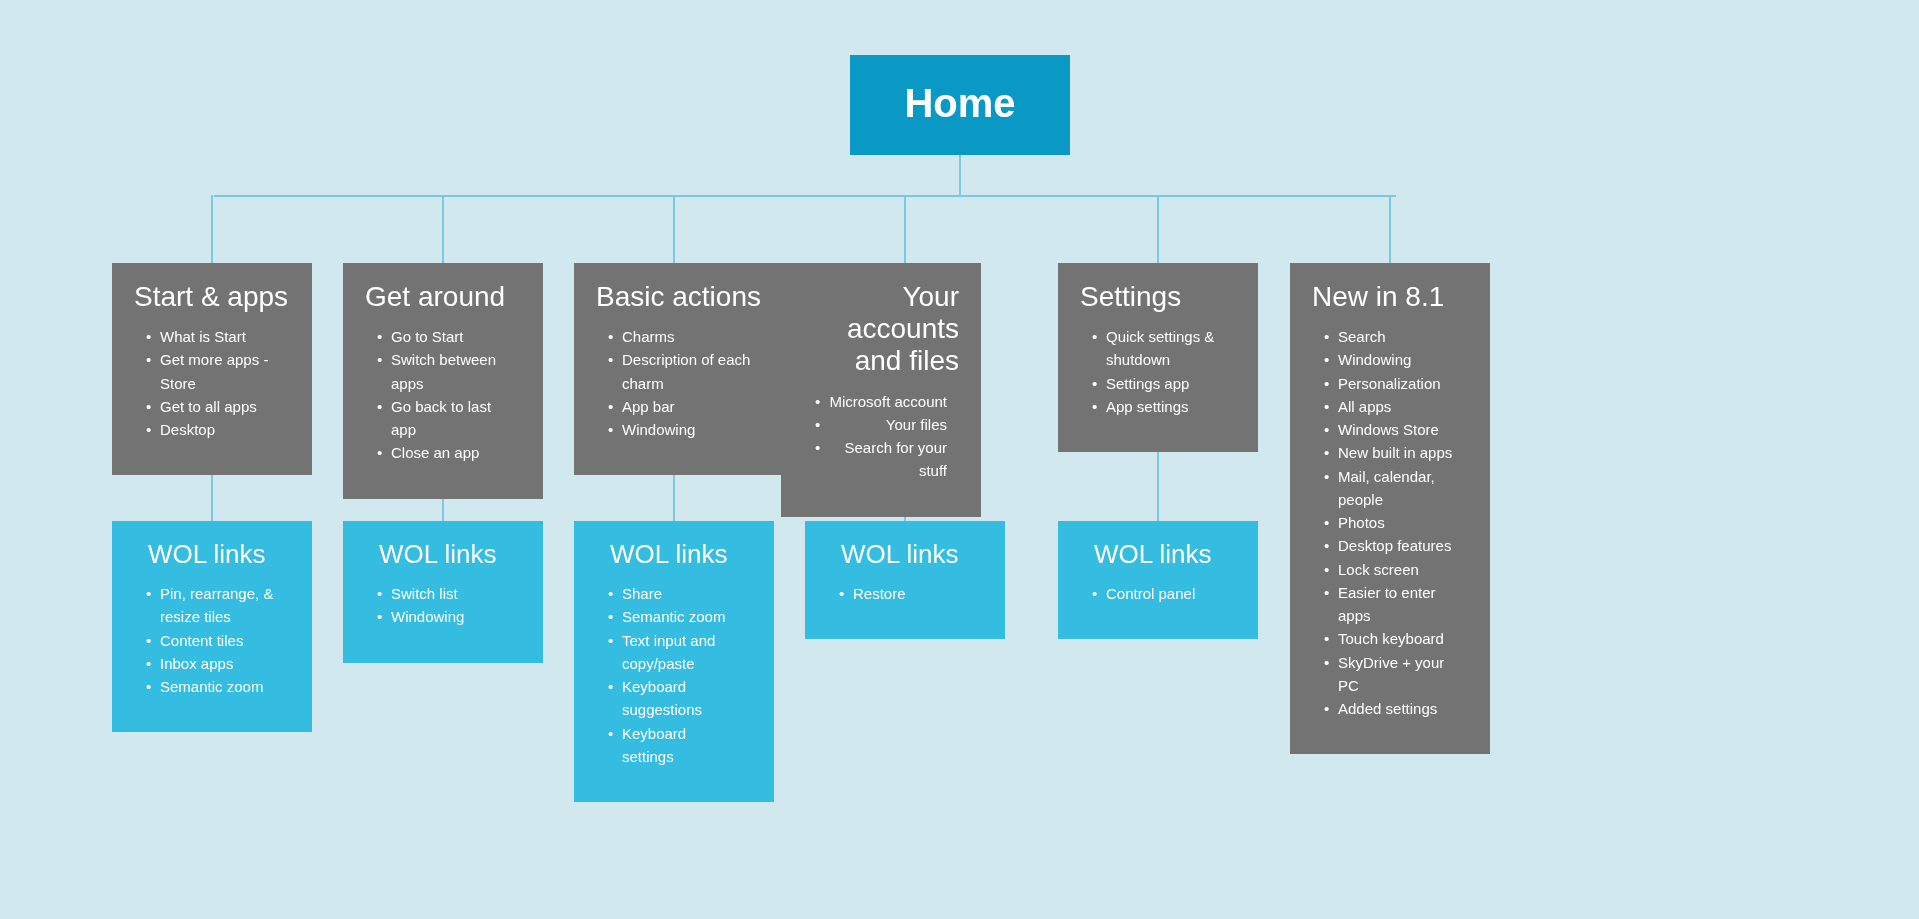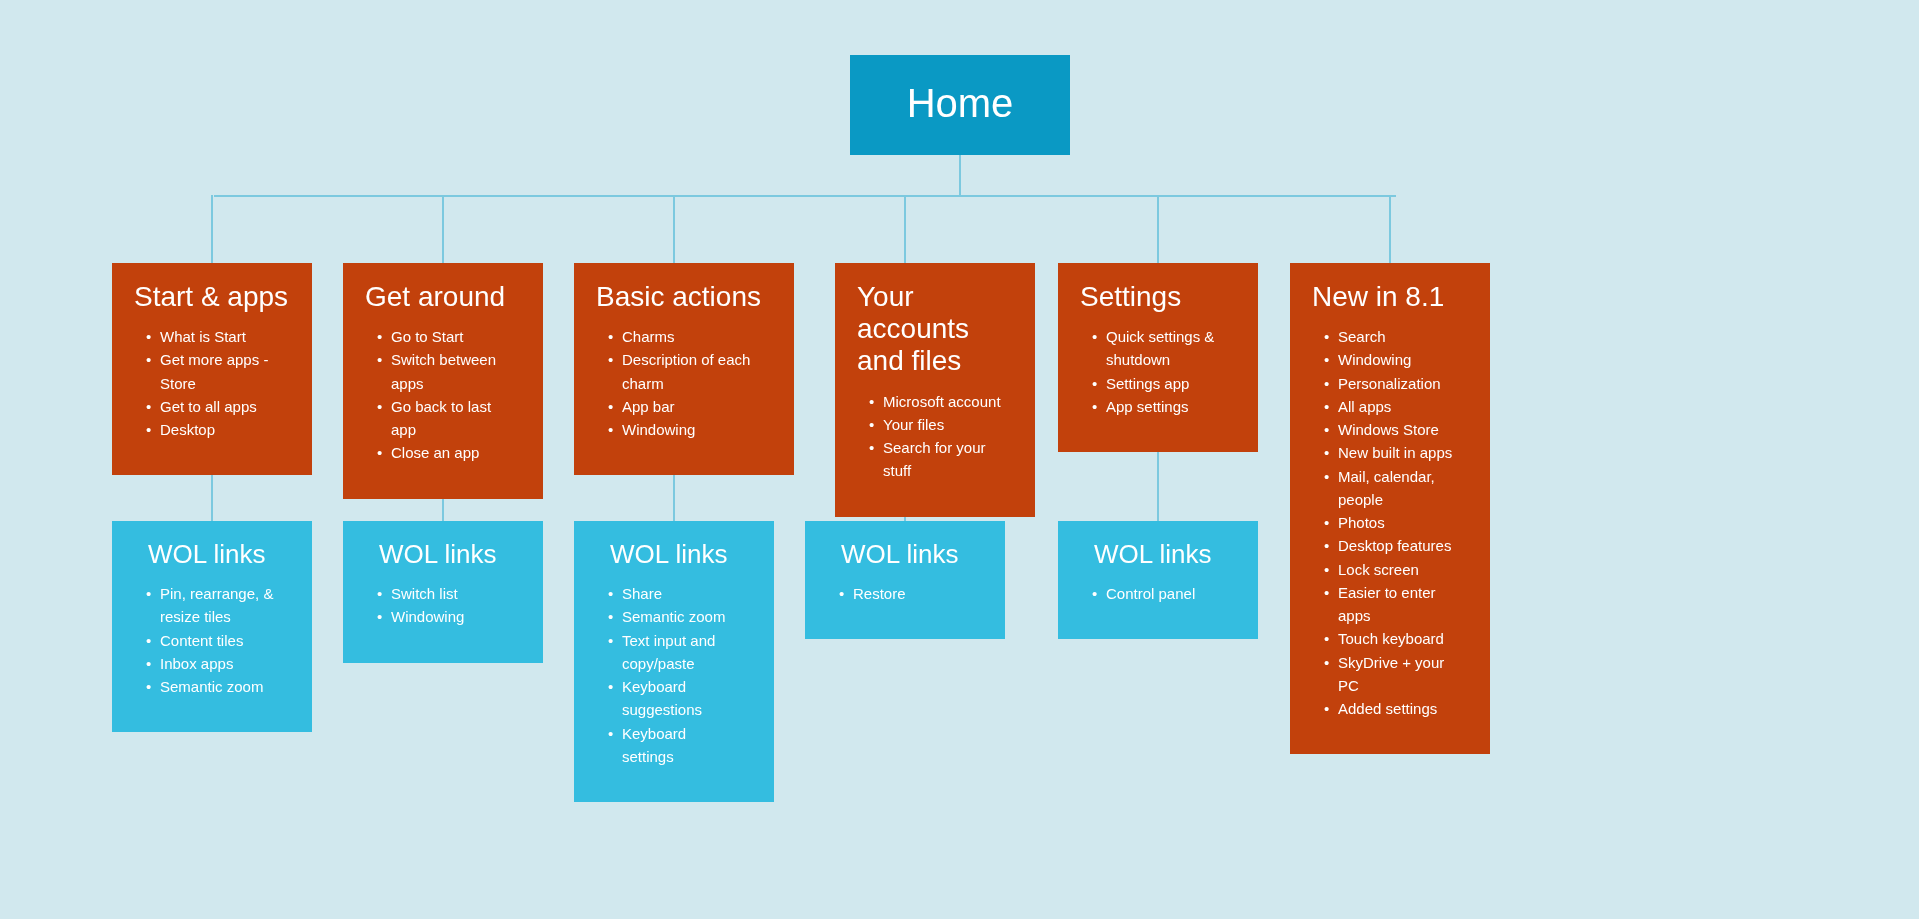--- a/index.html
+++ b/index.html
@@ -1,21 +1,21 @@
 <!DOCTYPE html>
 <html><head>
 <meta charset="utf-8">
 <style>
   html,body{margin:0;padding:0;width:1919px;height:919px;background:#d1e8ee;font-family:"Segoe UI","Segoe UI Light",Arial,sans-serif;color:#fff;overflow:hidden}
   .stage{position:relative;width:1919px;height:919px}
   .node{position:absolute;padding:18px 22px 22px 22px;box-sizing:border-box}
   .root{background:#0a99c4;text-align:center;display:flex;align-items:center;justify-content:center}
-  .cat{background:#c2410c}
+  .cat{background:#737373}
   .wol{background:#34bde0}
-  .title-root{font-size:40px;font-weight:400}
+  .title-root{font-size:40px;font-weight:700}
   .title-cat{font-size:28px;font-weight:300;margin:0 0 12px 0;line-height:1.15}
   .title-wol{font-size:26px;font-weight:300;margin:0 0 10px 14px}
   ul{list-style:none;margin:12px;padding:0}
   li{font-size:15px;font-weight:400;line-height:1.55;padding-left:14px;position:relative}
   li::before{content:"•";position:absolute;left:0;top:0}
   .conn{position:absolute;background:#7cc9df}
 </style>
 </head>
 <body>
 <div class="stage">
@@ -87,21 +87,21 @@
       <div class="node wol" style="left: 574px; top: 521px; width: 200px; min-height: 200px;">
         <div class="title-wol">WOL links</div>
         <ul>
           <li>Share</li>
           <li>Semantic zoom</li>
           <li>Text input and copy/paste</li>
           <li>Keyboard suggestions</li>
           <li>Keyboard settings</li>
         </ul>
       </div>
-      <div class="node cat" style="left: 835px; top: 263px; width: 200px; min-height: 200px;">
+      <div class="node cat" style="left: 781px; top: 263px; width: 200px; min-height: 200px; text-align: right;">
         <div class="title-cat">Your accounts and files</div>
         <ul>
           <li>Microsoft account</li>
           <li>Your files</li>
           <li>Search for your stuff</li>
         </ul>
       </div>
       <div class="node wol" style="left: 805px; top: 521px; width: 200px; min-height: 96px;">
         <div class="title-wol">WOL links</div>
         <ul>

